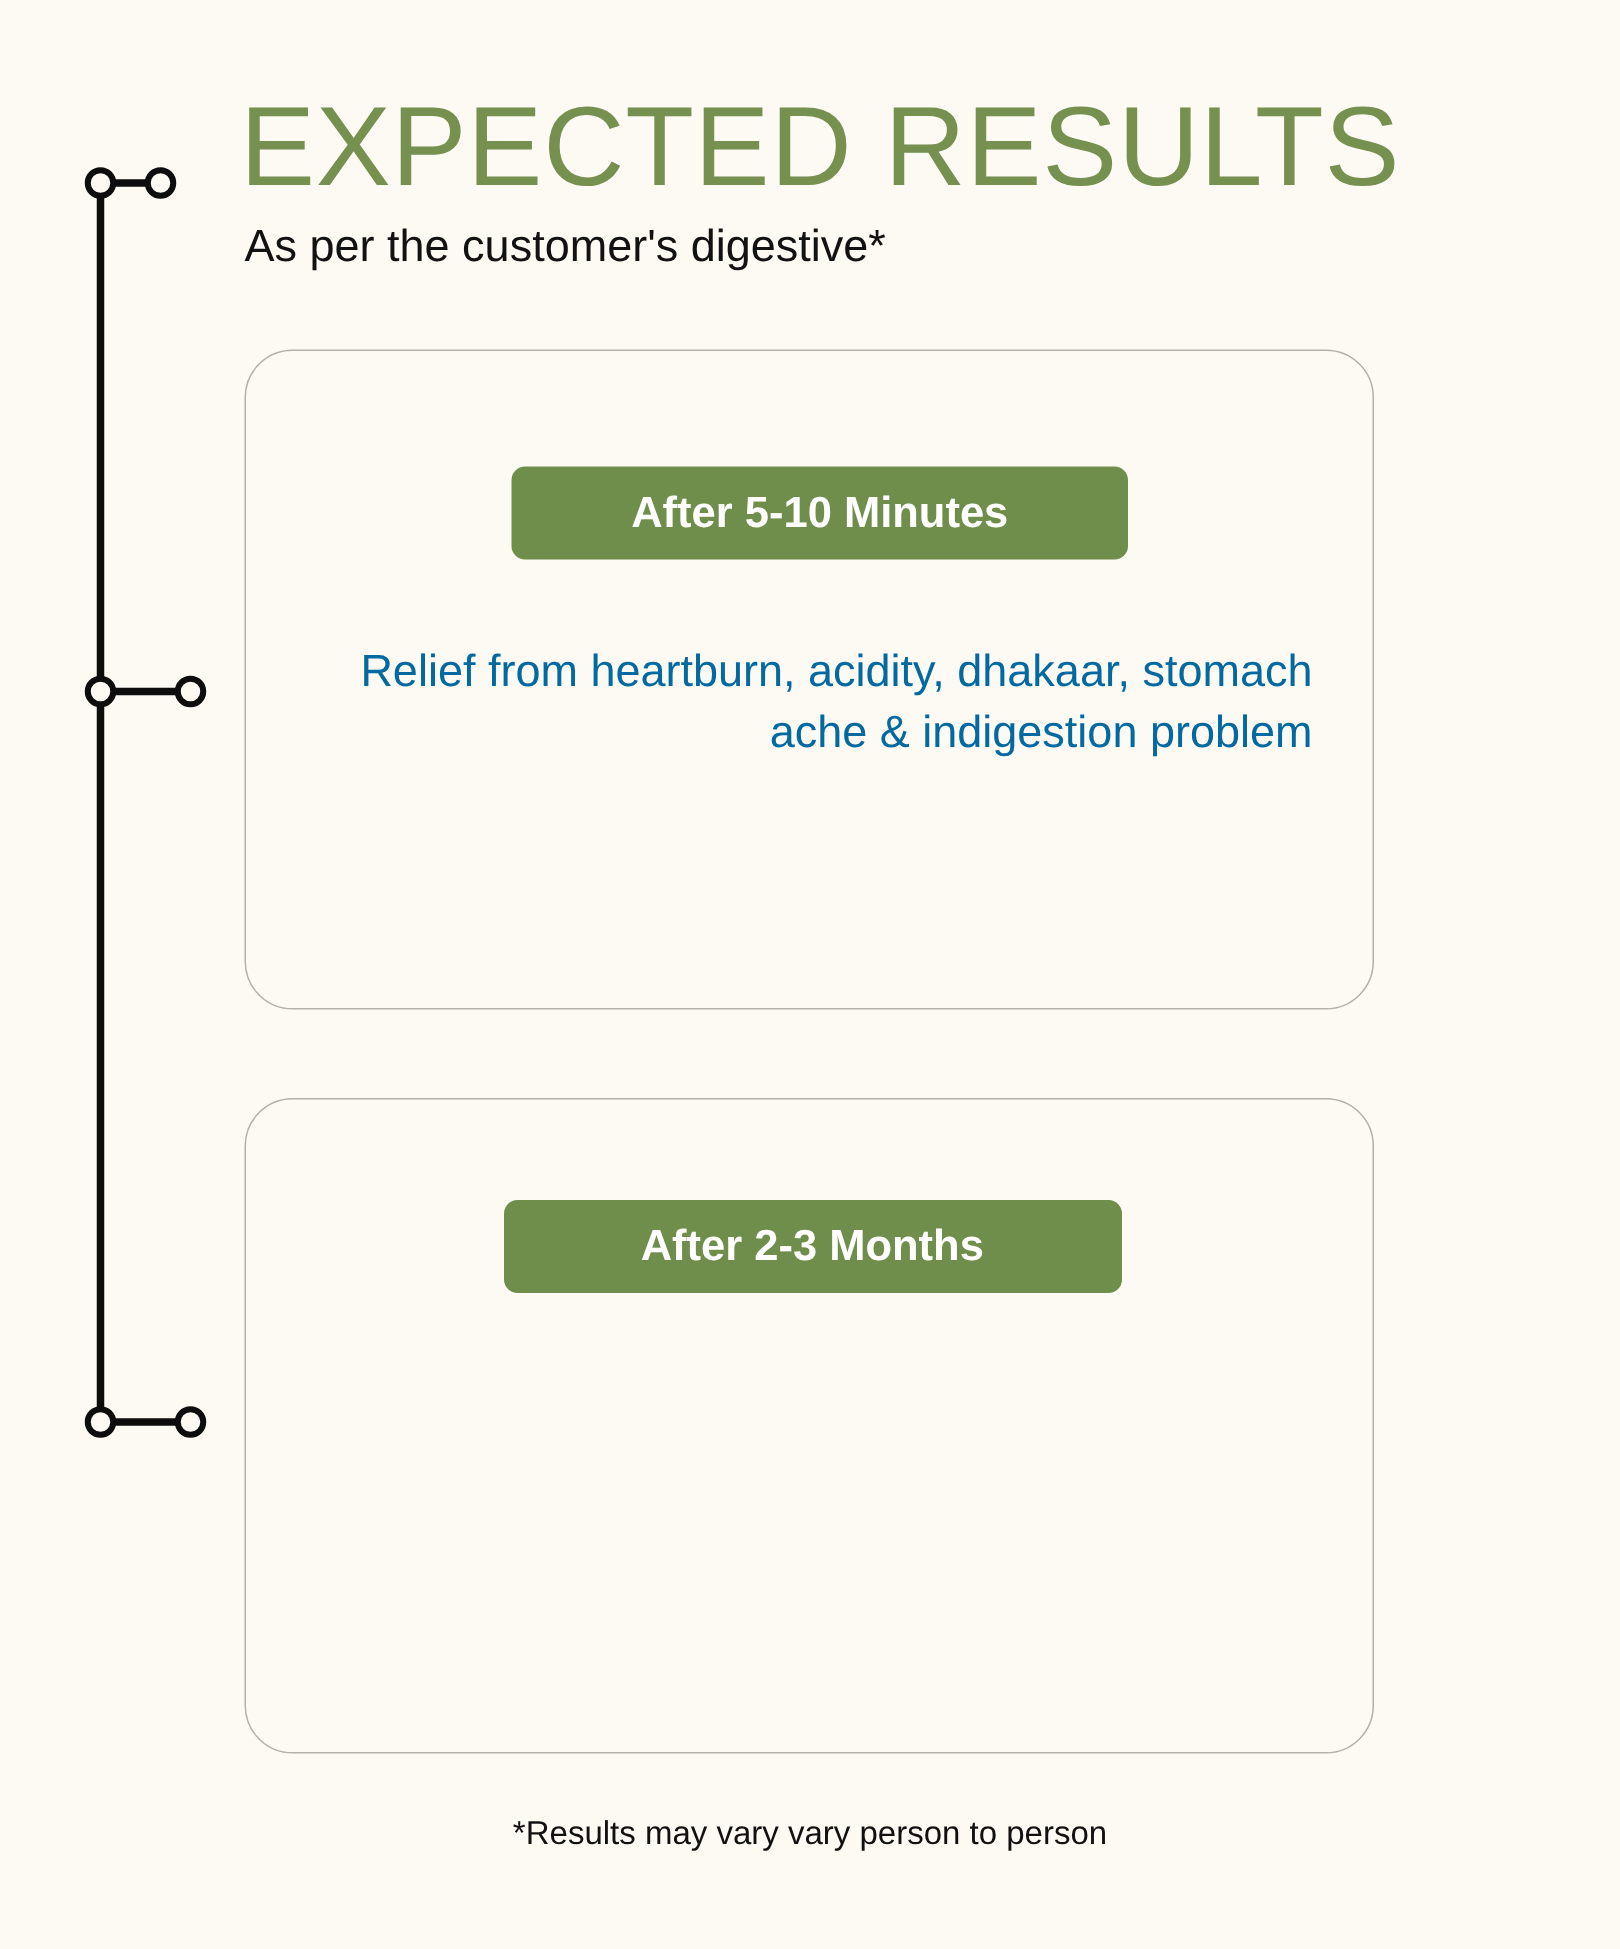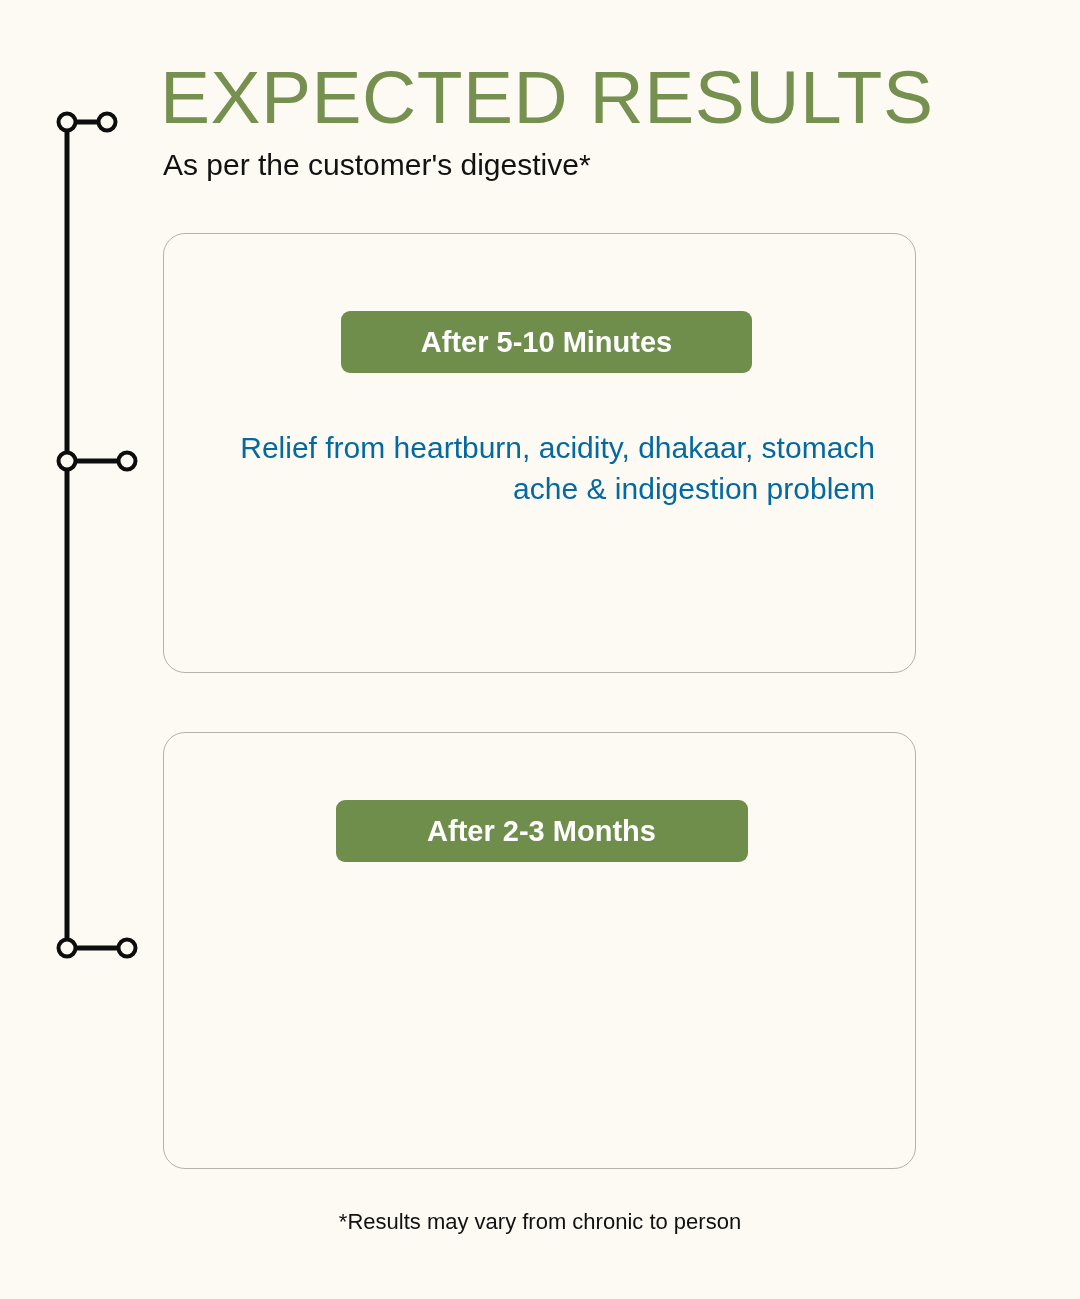--- a/index.html
+++ b/index.html
@@ -55,21 +55,21 @@
     color: #121212;
     margin: 8px 0 0 3px;
   }
 
   
   .card {
     position: absolute;
     left: 163px;
     width: 753px;
     border: 1.6px solid #b4b0ab;
-    border-radius: 22px;
+    border-radius: 32px;
     background: #fdfaf4;
     box-sizing: border-box;
     display: flex;
     flex-direction: column;
     align-items: center;
   }
   .card-1 { top: 233px;  height: 440px; }
   .card-2 { top: 732px;  height: 437px; }
 
   .badge {
@@ -156,15 +156,15 @@
 
   <div class="card card-1">
     <div class="badge badge-1">After 5-10 Minutes</div>
     <p class="card-text text-1">Relief from heartburn, acidity, dhakaar, stomach ache &amp; indigestion problem</p>
   </div>
 
   <div class="card card-2">
     <div class="badge badge-2">After 2-3 Months</div>
   </div>
 
-  <p class="footnote">*Results may vary from chronic to person</p>
+  <p class="footnote">*Results may vary vary person to person</p>
 
 </div>
 
 </body></html>

